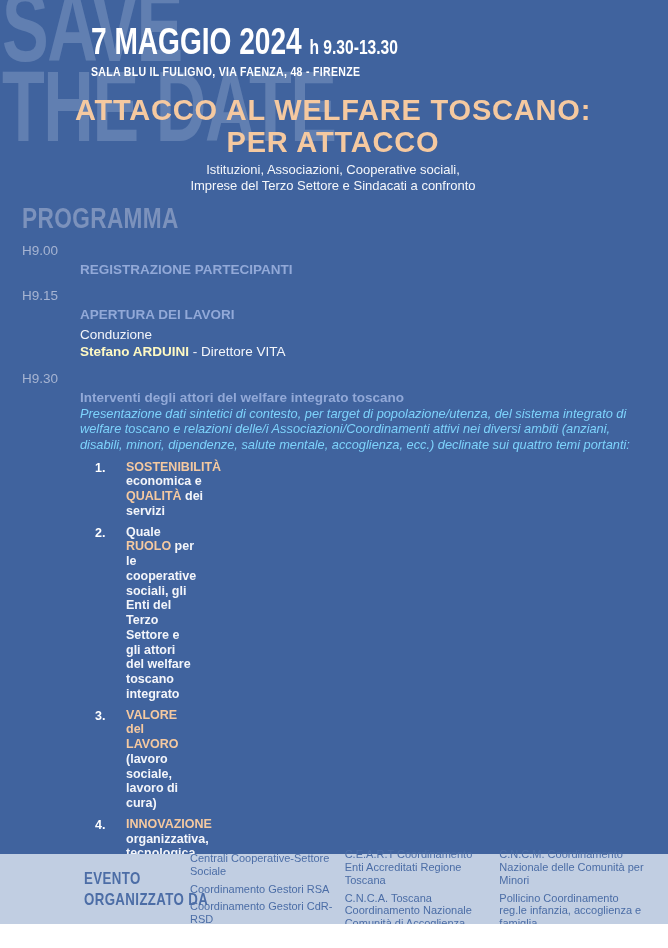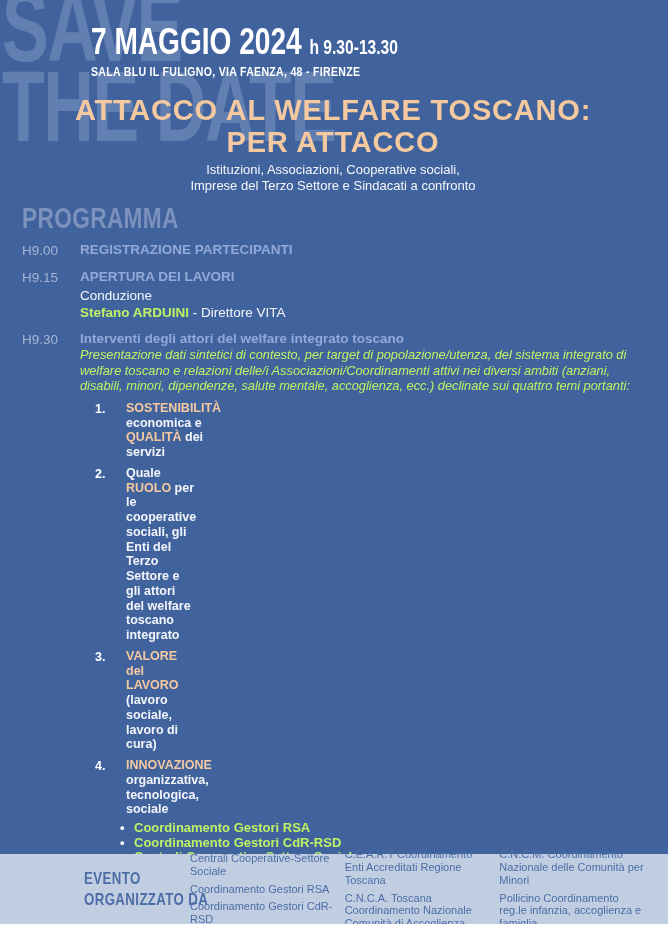--- a/index.html
+++ b/index.html
@@ -25,34 +25,34 @@
     font-size:29px;line-height:1.12;letter-spacing:.8px;}
   .subtitle{margin-top:3px;text-align:center;color:#F5F7FB;font-size:13px;line-height:1.22;}
 
   
   .prog-head{margin:10px 0 9px 0;font-weight:bold;font-size:29px;line-height:1;
     color:#7C92BC;letter-spacing:.5px;}
 
   
   .prow{display:flex;margin-bottom:9px;justify-content:center;}
   .ptime{width:58px;flex:none;color:#A6B4D2;font-size:13.5px;line-height:1.25;padding-top:1px;}
-  .pcontent{flex:1;font-size:13.5px;line-height:1.24;padding-right:4px;}
+  .pcontent{flex:1;font-size:13.5px;line-height:1.24;padding-right:4px;margin-top:20px;}
   .para{margin:0;}
   .para.ip{font-size:12.8px;line-height:1.18;}
   .para.num{display:flex;margin-left:15px;line-height:1.18;}
   .num{width:31px;flex:none;color:#FFFFFF;font-weight:bold;font-size:12.5px;padding-top:1px;}
   .para.bullet{display:flex;margin-left:40px;font-size:13px;line-height:1.13;}
   .dot{width:14px;flex:none;color:#FFFFFF;font-weight:bold;}
   .ptext{flex:1;}
 
   .seg-h{color:#92A9D8;font-weight:bold;}
   .seg-w{color:#F3F5FA;}
-  .seg-b{color:#bef264;font-weight:bold;}
+  .seg-b{color:#fef9c3;font-weight:bold;}
   .seg-p{color:#F5C9A0;font-weight:bold;}
-  .seg-i{color:#bef264;font-style:italic;}
+  .seg-i{color:#7dd3fc;font-style:italic;}
 
   
   .footer{position:absolute;left:0;bottom:0;width:668px;height:70px;background:#C1CEE2;
     z-index:2;display:flex;align-items:center;box-sizing:border-box;padding:6px 14px 6px 0;}
   .footer-label{width:130px;flex:none;margin-left:44px;color:#4C6DA6;font-weight:bold;
     font-size:17px;line-height:1.25;letter-spacing:.5px;}
   .footer-col{flex:1;color:#4B6DA6;font-size:11px;line-height:1.18;padding-right:10px;}
   .fitem{margin:5px 0;}
 </style>
 </head>

